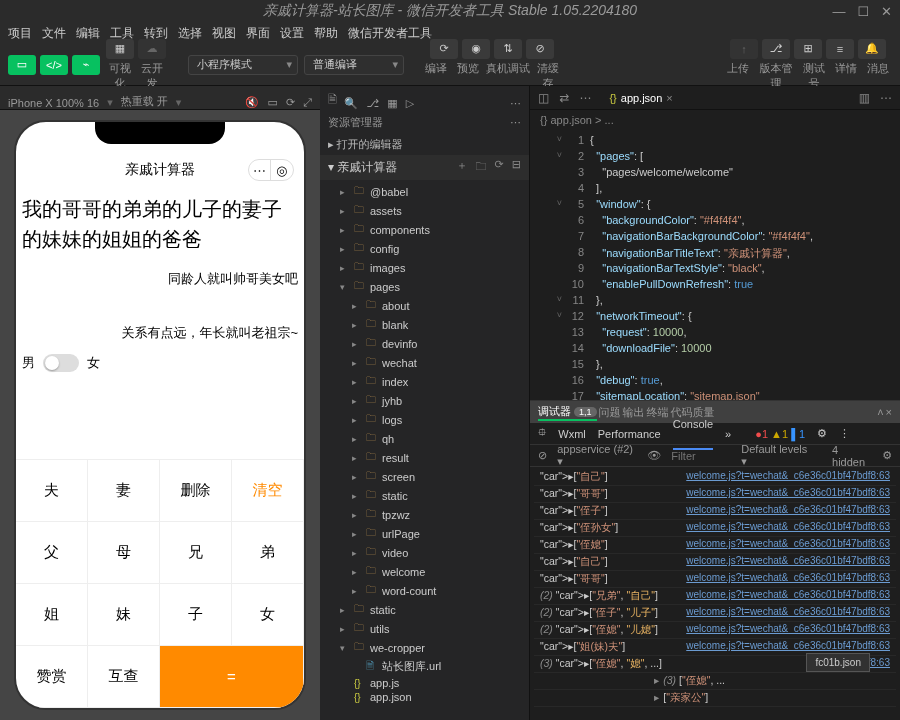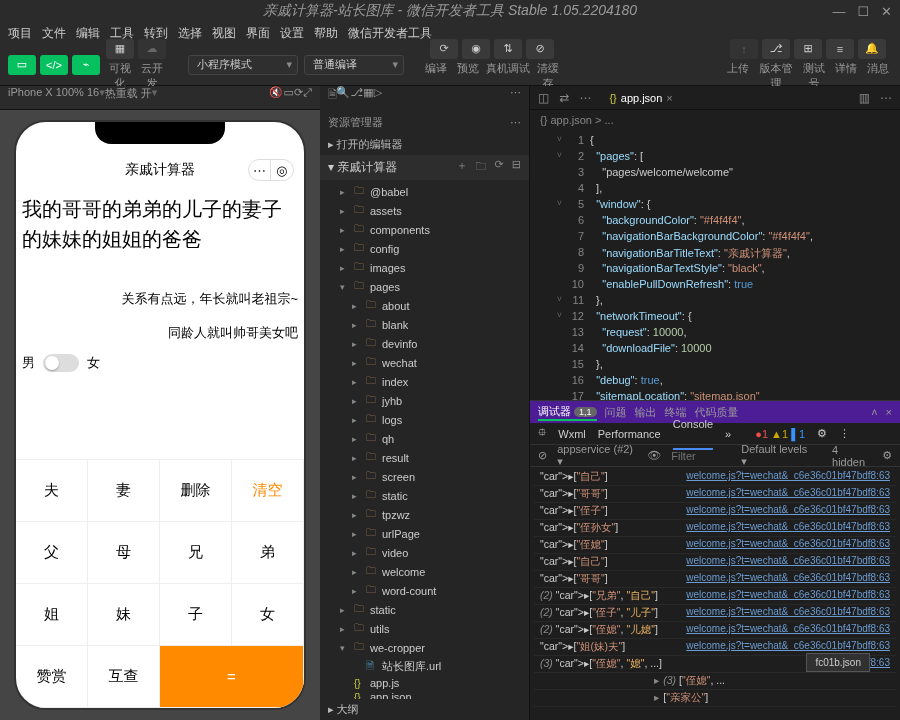--- a/index.html
+++ b/index.html
@@ -20,21 +20,21 @@
 .sq-btn { width: 28px; height: 20px; background: #3a3a3a; border-radius: 3px; display: flex; align-items: center; justify-content: center; color: #ccc; cursor: pointer; font-size: 11px; }
 .sq-btn.green { background: #07c160; color: #fff; }
 .sq-btn.off { background: #333; color: #666; }
 .sel { height: 20px; background: #2f2f2f; color: #ccc; border: 1px solid #444; border-radius: 3px; padding: 0 18px 0 8px; font-size: 11px; display: flex; align-items: center; position: relative; cursor: pointer; }
 .sel::after { content: "▾"; position: absolute; right: 5px; color: #888; }
 .toolbar-right { margin-left: auto; display: flex; gap: 6px; }
 
 .main { display: flex; height: 634px; }
 
 .sim-col { width: 320px; background: #2b2b2b; display: flex; flex-direction: column; }
-.sim-bar { height: 24px; display: flex; align-items: flex-start; padding: 0 8px; color: #999; font-size: 11px; border-bottom: 1px solid #111; }
+.sim-bar { height: 24px; display: flex; align-items: flex-end; padding: 0 8px; gap: 8px; color: #999; font-size: 11px; border-bottom: 1px solid #111; }
 .sim-bar .spacer { flex: 1; }
 .sim-bar .ic { cursor: pointer; }
 .sim-body { flex: 1; display: flex; align-items: flex-start; justify-content: center; padding-top: 10px; background: #454545; }
 .phone { width: 292px; height: 590px; background: #fff; border-radius: 32px; border: 2px solid #333; position: relative; overflow: hidden; }
 .notch { position: absolute; top: 0; left: 50%; transform: translateX(-50%); width: 130px; height: 22px; background: #000; border-radius: 0 0 16px 16px; z-index: 3; }
 .ph-status { position: absolute; top: 6px; left: 0; right: 0; display: flex; justify-content: space-between; padding: 0 14px; font-size: 11px; color: #000; z-index: 2; }
 .ph-nav { position: absolute; top: 32px; left: 0; right: 0; height: 32px; display: flex; align-items: center; justify-content: center; color: #000; font-size: 14px; }
 .ph-capsule { position: absolute; right: 10px; display: flex; border: 1px solid #ddd; border-radius: 14px; overflow: hidden; }
 .ph-capsule span { width: 22px; height: 20px; display: flex; align-items: center; justify-content: center; font-size: 13px; cursor: pointer; }
 .ph-capsule span:first-child { border-right: 1px solid #ddd; }
@@ -75,21 +75,21 @@
 .ln-col { width: 26px; text-align: right; color: #858585; padding: 4px 6px 0 0; }
 .ln-col div { height: 16px; }
 .code-body { flex: 1; padding-top: 4px; overflow: hidden; }
 .code-body div { height: 16px; white-space: pre; }
 .tok-key { color: #9cdcfe; }
 .tok-str { color: #ce9178; }
 .tok-bool { color: #569cd6; }
 .tok-num { color: #b5cea8; }
 
 .dbg-panel { height: 320px; background: #1e1e1e; border-top: 1px solid #333; display: flex; flex-direction: column; }
-.dbg-tabs { height: 22px; display: flex; align-items: center; padding: 0 8px; gap: 8px; color: #999; font-size: 11px; background: #4c1d95; }
+.dbg-tabs { height: 22px; display: flex; align-items: center; padding: 0 8px; gap: 2px; color: #999; font-size: 11px; background: #404040; }
 .dbg-tabs .active { color: #fff; border-bottom: 2px solid #07c160; }
 .dbg-tabs .badge { background: #666; color: #fff; border-radius: 7px; padding: 0 5px; font-size: 9px; }
 .dbg-tabs .spacer { flex: 1; }
 .dbg-tabs .ic { cursor: pointer; }
 .dbg-sub { height: 22px; display: flex; align-items: center; padding: 0 8px; gap: 12px; color: #ccc; font-size: 11px; border-bottom: 1px solid #333; }
 .dbg-sub .active { border-bottom: 2px solid #4a8af4; padding-bottom: 18px; }
 .dbg-filter { height: 22px; display: flex; align-items: center; padding: 0 8px; gap: 10px; color: #999; font-size: 11px; border-bottom: 1px solid #333; }
 .dbg-filter .spacer { flex: 1; }
 .dbg-filter input { background: #1e1e1e; border: none; color: #ccc; width: 60px; font-size: 11px; }
 .dbg-body { flex: 1; overflow-y: auto; font-family: Consolas, monospace; font-size: 10.5px; padding: 2px 4px; }
@@ -204,22 +204,22 @@
         <div class="notch"></div>
         <div class="ph-nav">
           <span>亲戚计算器</span>
           <div class="ph-capsule">
             <span>⋯</span>
             <span>◎</span>
           </div>
         </div>
         <div class="ph-content">
           <div class="ph-bigtext">我的哥哥的弟弟的儿子的妻子的妹妹的姐姐的爸爸</div>
+          <div class="ph-sub" style="margin-top:0">同龄人就叫帅哥美女吧</div>
           <div class="ph-sub">关系有点远，年长就叫老祖宗~</div>
-          <div class="ph-sub" style="margin-top:0">同龄人就叫帅哥美女吧</div>
           <div class="ph-gender">
             <span>男</span>
             <div class="ph-switch"></div>
             <span>女</span>
           </div>
           <div class="ph-grid" id="phgrid">
               <div class="ph-cell">夫</div>
               <div class="ph-cell">妻</div>
               <div class="ph-cell">删除</div>
               <div class="ph-cell orange">清空</div>
@@ -429,21 +429,20 @@
           <span class="fico yellow">{}</span>
           <span>app.js</span>
         </div>
         <div class="tree-item">
           <span class="ind" style="width: 12px;"></span>
           <span class="chev"></span>
           <span class="fico yellow">{}</span>
           <span>app.json</span>
         </div>
       </div>
-    <div class="file-sec">▸ <span>大纲</span></div>
   </div>
 
   <div class="editor-col" style="position:relative">
     <div class="ed-ictabs">
       <span class="ic">◫</span>
       <span class="ic">⇄</span>
       <span class="ic">⋯</span>
       <div class="tab">
         <span style="color:#cbcb41">{}</span>
         <span>app.json</span>

